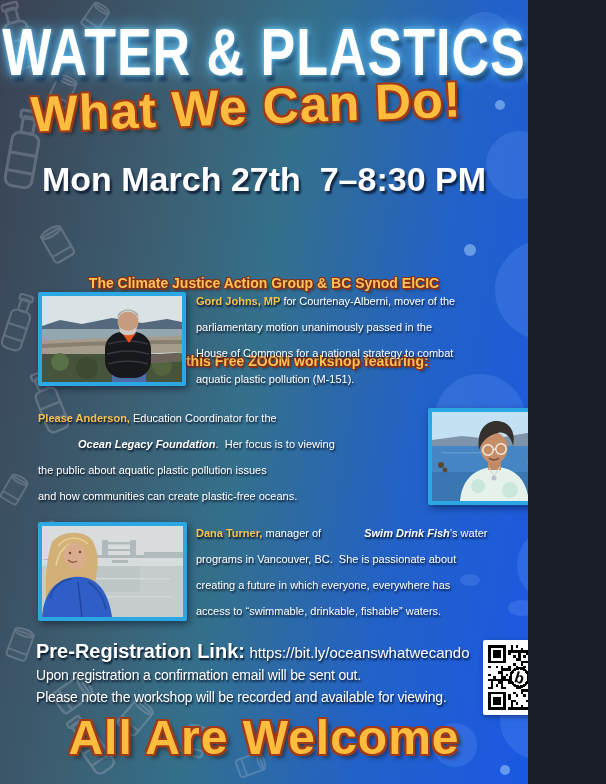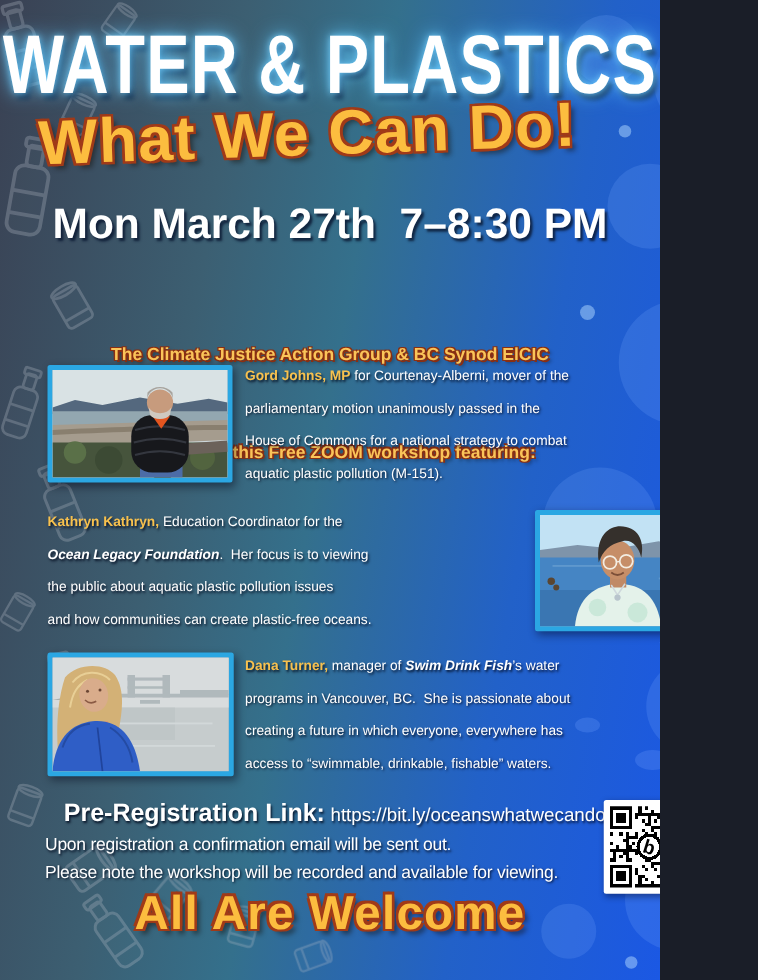--- a/index.html
+++ b/index.html
@@ -34,40 +34,40 @@
   }
   
   .photo{
     position:absolute; border:4px solid #2ba7e3; border-radius:2px;
     box-shadow:2px 3px 7px rgba(0,0,20,.45); background:#9db4c0;
   }
   .photo svg{display:block;}
   .stext{position:absolute; color:#fff; font-size:11px; line-height:26px;}
   .stext .line{white-space:pre-wrap; text-shadow:1px 1.5px 2px rgba(0,10,30,.9);}
   .stext .name{color:#f7c14e; font-weight:bold;}
-  .stext .org{font-weight:bold; font-style:italic;}
+  .stext .org{font-weight:bold; font-style:italic;margin-left:40px;}
   .g-photo{left:38px; top:292px;}
   .g-text{left:196px; top:288px; width:402px;}
   .k-text{left:38px; top:405px; width:396px;}
   .k-photo{left:428px; top:408px;}
   .d-photo{left:38px; top:522px;}
   .d-text{left:196px; top:520px; width:404px;}
   
   .prereg{position:absolute; left:36px; top:640px; color:#fff; white-space:nowrap;
-    text-shadow:1px 1.5px 2px rgba(0,10,30,.9);margin-left:15px;}
+    text-shadow:1px 1.5px 2px rgba(0,10,30,.9);}
   .prereg .lbl{font-size:20px; font-weight:bold;}
   .prereg .url{font-size:15px; font-weight:normal;}
   .note{position:absolute; left:36px; color:#fff; font-size:14px; font-weight:normal; letter-spacing:-.2px;
     text-shadow:1px 1.5px 2px rgba(0,10,30,.9);}
   .note1{top:667px;} .note2{top:689px;}
   .qr{position:absolute; left:483px; top:640px; width:63px; height:65px; background:#fff; padding:5px;
     border-radius:2px; box-shadow:1px 2px 5px rgba(0,0,20,.4);}
   .welcome{
     position:absolute; top:710px; left:0; right:0; text-align:center; white-space:nowrap;
-    font-size:38px; font-weight:bold; letter-spacing:1px; color:#fcbd3f;
+    font-size:48px; font-weight:bold; letter-spacing:1px; color:#fcbd3f;
     text-shadow:-2px -2px 0 #a03a18,2px -2px 0 #a03a18,-2px 2px 0 #a03a18,2px 2px 0 #a03a18,4px 4px 4px rgba(20,10,0,.5);
   }
 </style>
 </head>
 <body>
 
 <div class="poster">
 
   <svg class="deco" width="606" height="784" aria-hidden="true">
     <defs>
@@ -166,21 +166,21 @@
     </svg>
   </div>
   <div class="stext g-text">
     <div class="line"><span class="name">Gord Johns, MP</span><span> for Courtenay-Alberni, mover of the</span></div>
     <div class="line">parliamentary motion unanimously passed in the</div>
     <div class="line">House of Commons for a national strategy to combat</div>
     <div class="line">aquatic plastic pollution (M-151).</div>
   </div>
 
   <div class="stext k-text">
-    <div class="line"><span class="name">Kathryn Kathryn,</span><span> Education Coordinator for the</span></div>
+    <div class="line"><span class="name">Please Anderson,</span><span> Education Coordinator for the</span></div>
     <div class="line"><span class="org">Ocean Legacy Foundation</span><span>.  Her focus is to viewing</span></div>
     <div class="line">the public about aquatic plastic pollution issues</div>
     <div class="line">and how communities can create plastic-free oceans.</div>
   </div>
   <div class="photo k-photo">
     <svg width="146" height="89" viewBox="0 0 146 89">
       <rect width="146" height="89" fill="#4585c4"></rect>
       <rect width="146" height="32" fill="#c2e2f4"></rect>
       <path d="M0,28 L30,24 L60,27 L95,21 L120,26 L146,19 L146,34 L0,34 Z" fill="#7e94aa"></path>
       <rect y="60" width="146" height="29" fill="#3a76b2"></rect>

